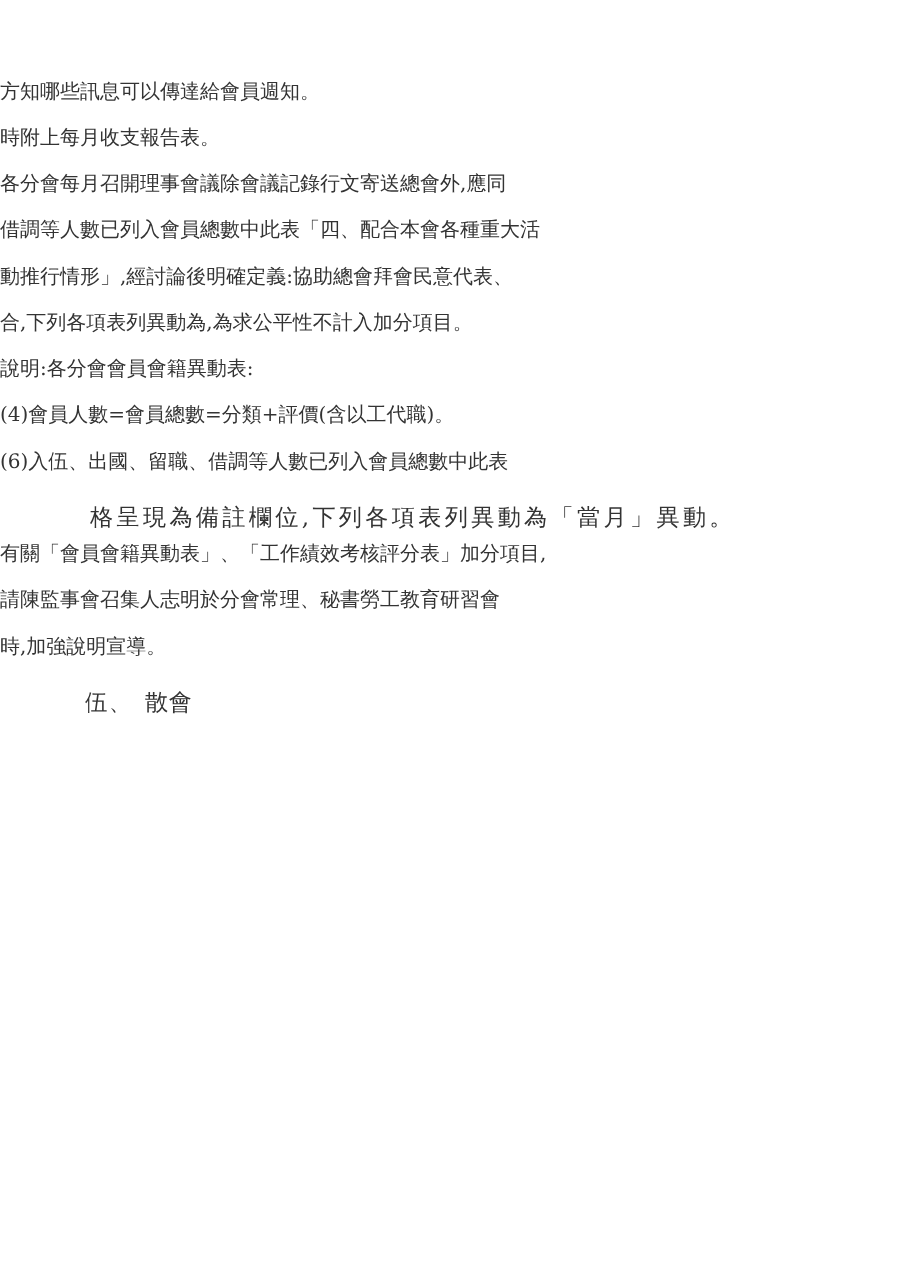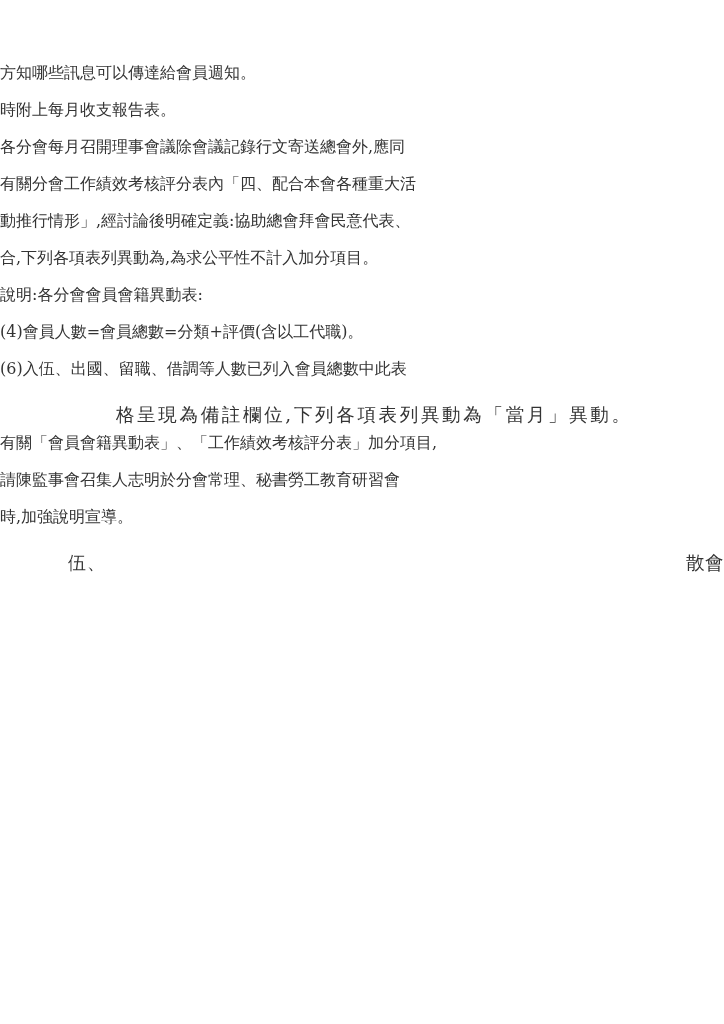--- a/index.html
+++ b/index.html
@@ -47,31 +47,30 @@
   }
   
   .line.fill .text {
     white-space: normal;
     letter-spacing: 0;
     text-align: justify;
     text-align-last: justify;
   }
   
   .line.sub .text {
-    margin-left: 116px;
+    margin-left: 72px;
     width: 514px;
   }
   
   .line.section .marker {
     left: 68px;
   }
   .line.section .text {
-    margin-left: 82px;
+    margin-left: 116px;
     width: auto;
-    text-align: right;
   }
   .footer {
     position: absolute;
     top: 930px;
     left: 0;
     width: 724px;
     text-align: center;
     font-size: 12.5px;
     line-height: 20px;
     letter-spacing: 1.5px;
@@ -82,21 +81,21 @@
 <body>
 
 <div class="page">
   <div class="content" id="content">
   <div class="line text">方知哪些訊息可以傳達給會員週知。</div>
 
   <div class="line text">時附上每月收支報告表。</div>
 
   <div class="line text fill">各分會每月召開理事會議除會議記錄行文寄送總會外,應同</div>
 
-  <div class="line text fill">有關分會工作績效考核評分表內「四、配合本會各種重大活</div>
+  <div class="line text fill">借調等人數已列入會員總數中此表「四、配合本會各種重大活</div>
 
   <div class="line text fill">動推行情形」,經討論後明確定義:協助總會拜會民意代表、</div>
 
 
 
   <div class="line text fill">合,下列各項表列異動為,為求公平性不計入加分項目。</div>
 
   <div class="line text">說明:各分會會員會籍異動表:</div>
 
   <div class="line text">(4)會員人數=會員總數=分類+評價(含以工代職)。</div>

